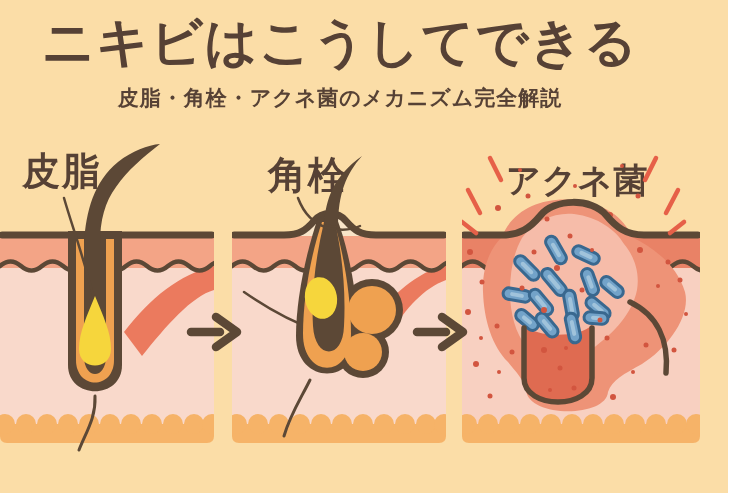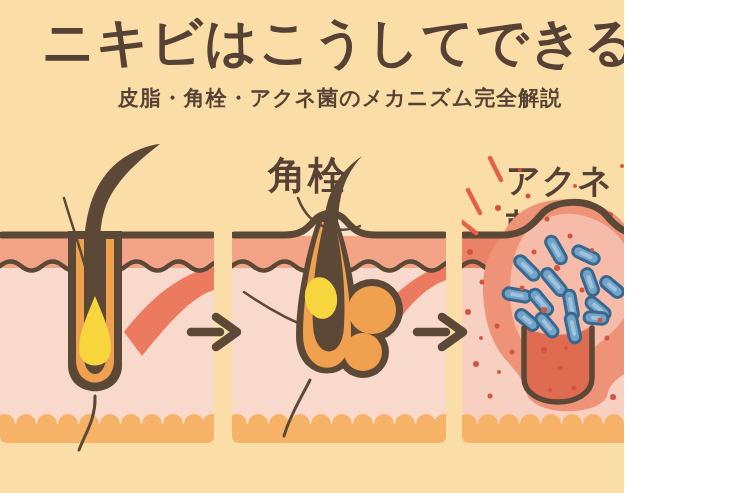--- a/index.html
+++ b/index.html
@@ -1,17 +1,17 @@
 <!DOCTYPE html>
 <html style="--bg: #FBDDA7; --ink: #564135; --outline: #5C4836; --epi: #F3A486; --epi3: #E98266; --dermis: #F9D9CB; --dermis3: #F8D0C1; --fat: #F6B368; --orange: #EFA150; --yellow: #F6D63C; --swoosh: #EB7A5E; --bump-pale: #F8E4C8; --inflamed-mid: #EE9377; --inflamed-light: #F6BCA9; --bulb: #DF6B51; --bact-fill: #73A3C9; --bact-stroke: #39688F; --bact-hi: #A8C9DE; --dot: #D2553F; --emphasis: #E66048;"><head>
 <meta charset="utf-8">
 <style>
   html,body{margin:0;padding:0;}
   body{font-family:"Liberation Sans","DejaVu Sans",sans-serif;}
-  #stage{position:relative;width:624px;height:493px;background:var(--bg);overflow:hidden;}
+  #stage{position:relative;width:728px;height:493px;background:var(--bg);overflow:hidden;}
 
   .title{position:absolute;left:0;top:14px;width:680px;text-align:center;
          font-size:52px;font-weight:900;color:var(--ink);letter-spacing:1px;line-height:1.1;}
   .subtitle{position:absolute;left:0;top:84px;width:680px;text-align:center;
          font-size:21px;font-weight:800;color:var(--ink);letter-spacing:1px;}
   .panel-label{position:absolute;font-weight:900;color:var(--ink);letter-spacing:2px;}
   .pl1{left:22px;top:146px;font-size:38px;}
   .pl2{left:268px;top:150px;font-size:38px;}
   .pl3{left:506px;top:158px;font-size:34px;letter-spacing:1px;}
 
@@ -46,20 +46,21 @@
   .emph{stroke:var(--emphasis);stroke-width:4.5;stroke-linecap:round;}
 </style>
 </head>
 <body>
 
 <div id="stage">
 
   <div class="title">ニキビはこうしてできる</div>
   <div class="subtitle">皮脂・角栓・アクネ菌のメカニズム完全解説</div>
 
+  <div class="panel-label pl1">皮脂</div>
   <div class="panel-label pl3">アクネ菌</div>
   <div class="panel-label pl2">角栓</div>
 
   <svg class="svg-p1" width="214" height="315" viewBox="0 0 214 315">
     <rect class="dermis" x="0" y="95" width="214" height="200"></rect>
     <rect class="epi" x="0" y="95" width="214" height="33"></rect>
     <path class="swoosh" d="M214,126 C180,134 150,158 124,192 L142,216 C166,186 192,156 214,150 Z"></path>
     <path class="oline w45" d="M0,126 q10.5,-9 21,0 t21,0 t21,0 t21,0 t21,0 t21,0 t21,0 t21,0 t21,0 t21,0 t21,0"></path>
     <g>
       <path class="fat" d="M0,284 H214 V296 Q214,303 207,303 H7 Q0,303 0,296 Z"></path>

